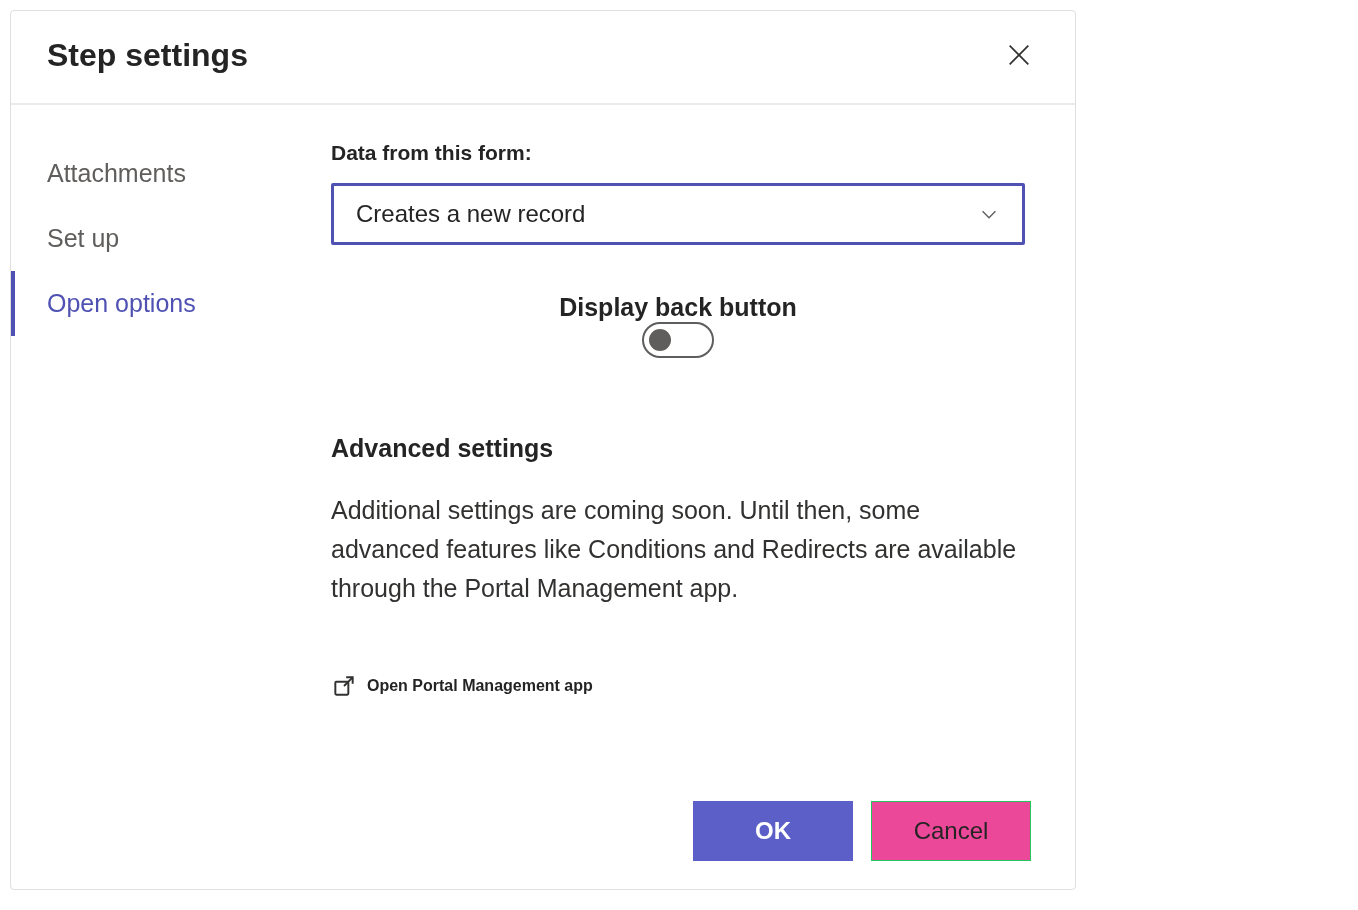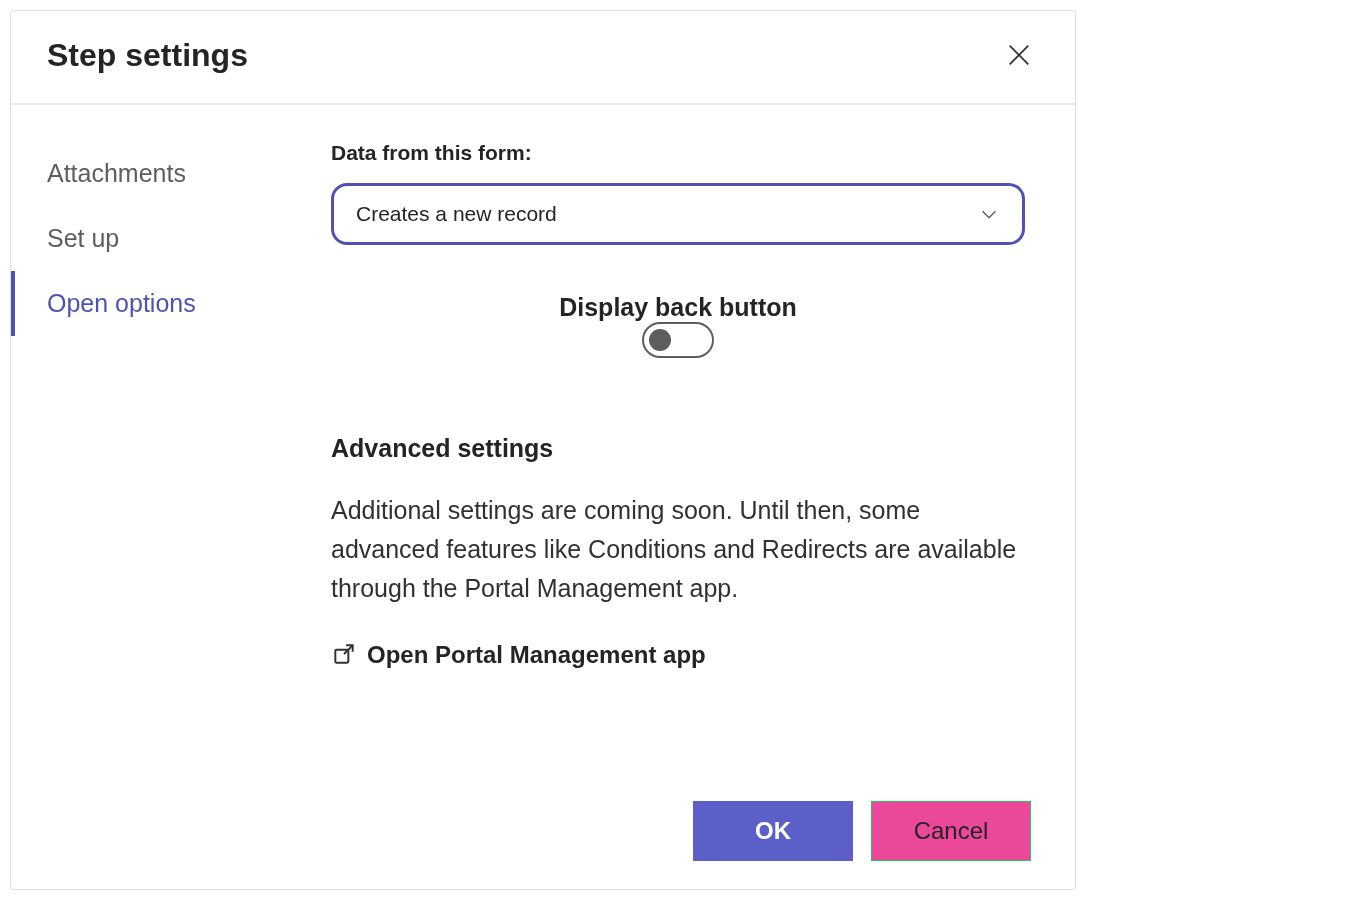--- a/index.html
+++ b/index.html
@@ -69,27 +69,27 @@
     padding-right: 50px;
   }
   .label {
     font-size: 21px;
     font-weight: 600;
     color: #242424;
     margin-bottom: 18px;
   }
   .select-wrap {
     border: 3px solid #4f52b2;
-    border-radius: 16px;
+    border-radius: 2px;
     height: 62px;
     display: flex;
     align-items: center;
     justify-content: space-between;
     padding: 0 22px;
-    font-size: 21px;
+    font-size: 24px;
     color: #242424;
     cursor: pointer;
     margin-bottom: 48px;
   }
   .select-wrap svg { width: 22px; height: 22px; }
   .toggle-row {
     display: flex;
     justify-content: space-between;
     align-items: center;
     margin-bottom: 76px;
@@ -125,25 +125,27 @@
     margin-bottom: 28px;
   }
   .description {
     font-size: 25px;
     line-height: 1.55;
     color: #323130;
     margin-bottom: 34px;
   }
   .link {
     display: inline-flex;
+    align-items: center;
     gap: 10px;
-    font-size: 24px;
+    font-size: 16px;
     font-weight: 700;
     color: #242424;
     cursor: pointer;
+    margin-top: 32px;
   }
   .link svg { width: 26px; height: 26px; }
   .footer {
     position: absolute;
     bottom: 28px;
     right: 44px;
     display: flex;
     gap: 18px;
   }
   .btn {

